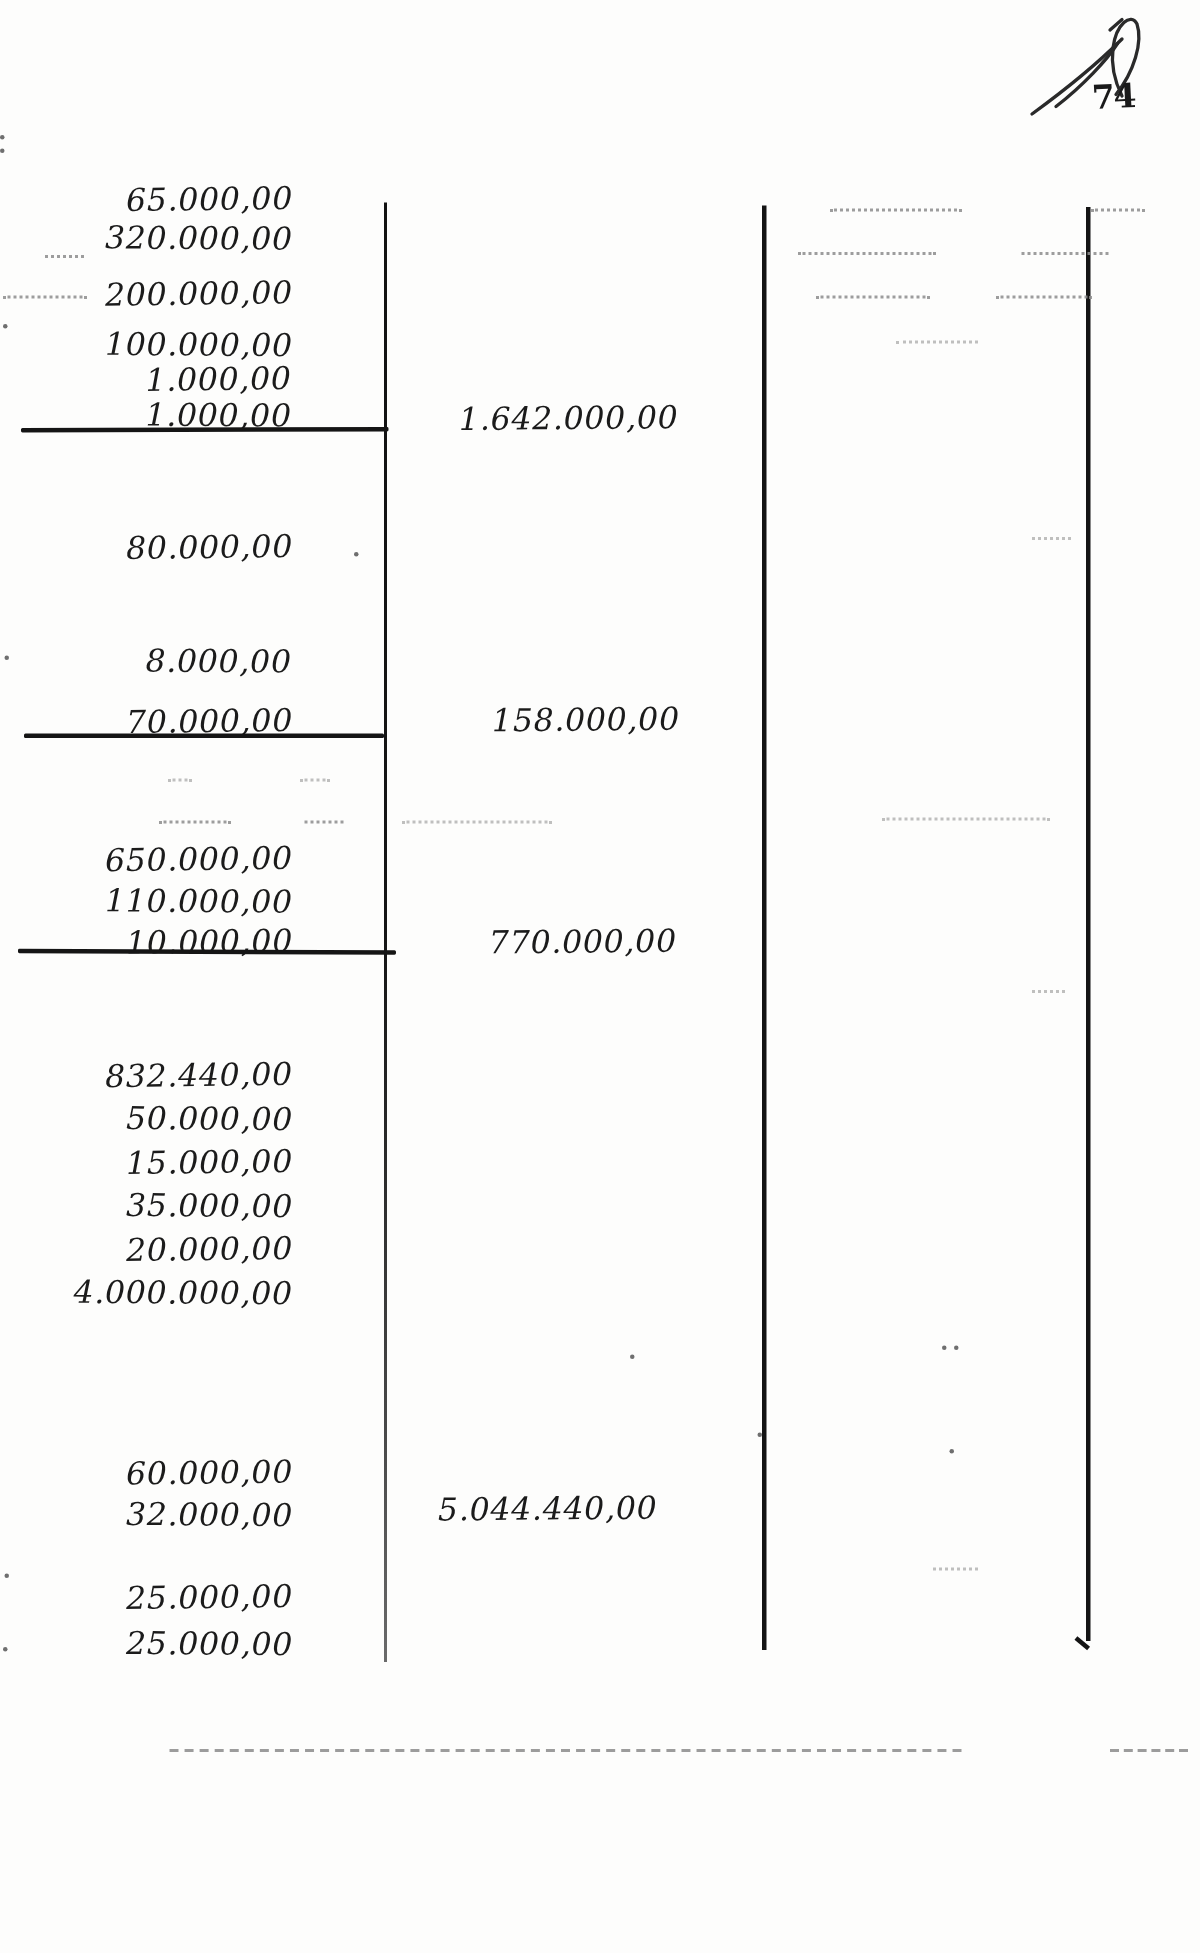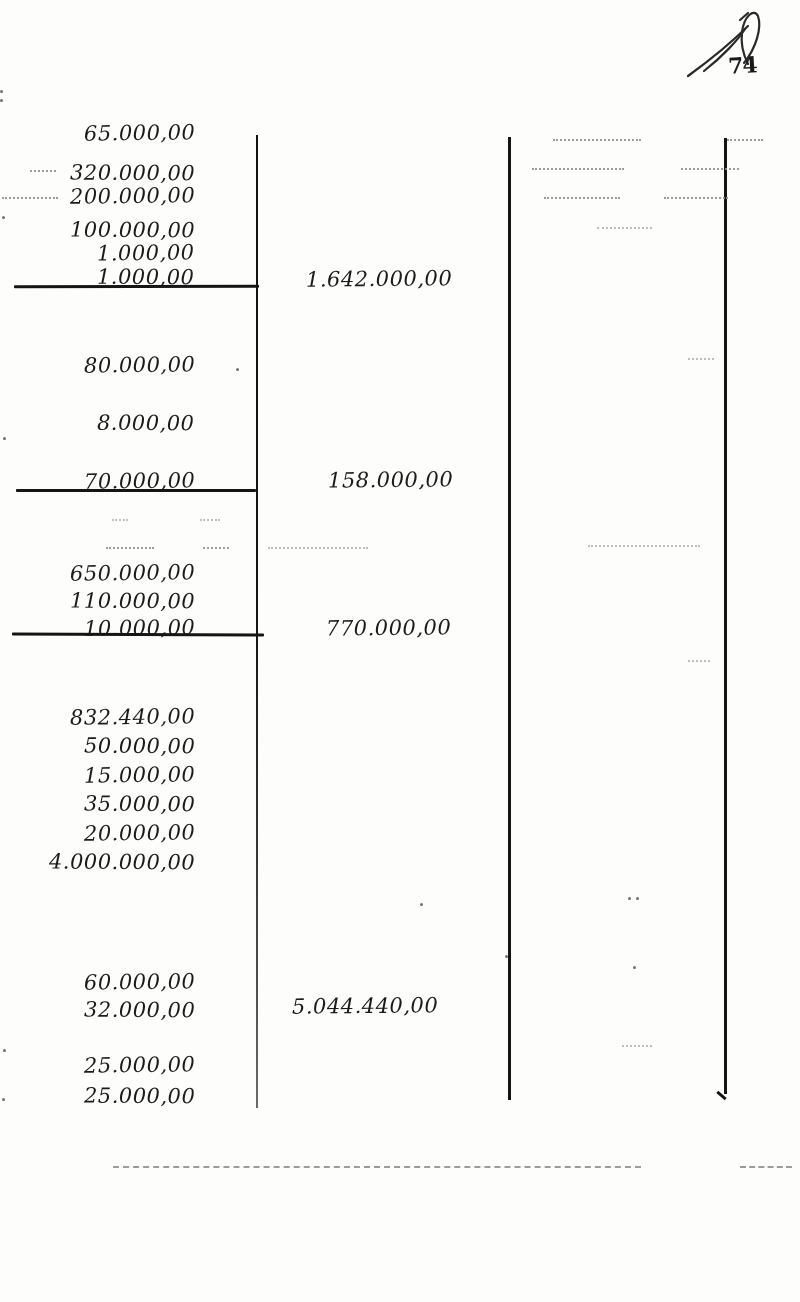--- a/index.html
+++ b/index.html
@@ -60,27 +60,27 @@
     </g>
   </svg>
   <div class="pagenum">74</div>
 
   <div class="vline fade" style="left:256px;top:135px;width:2px;height:973px;"></div>
   <div class="vline" style="left:508px;top:137px;width:3px;height:963px;"></div>
   <div class="vline" style="left:724px;top:138px;width:3px;height:956px;"></div>
   <div class="hook" style="left:716px;top:1094px;width:11px;height:3px;"></div>
 
   <div class="hw entry" style="top:120px;">65.000,00</div>
-  <div class="hw entry alt" style="top:160px;">320.000,00</div>
+  <div class="hw entry alt" style="top:146px;">320.000,00</div>
   <div class="hw entry" style="top:183px;">200.000,00</div>
   <div class="hw entry alt" style="top:217px;">100.000,00</div>
   <div class="hw entry" style="top:240px;">1.000,00</div>
   <div class="hw entry alt" style="top:264px;">1.000,00</div>
   <div class="hw entry" style="top:352px;">80.000,00</div>
-  <div class="hw entry alt" style="top:410px;">8.000,00</div>
+  <div class="hw entry alt" style="top:428px;">8.000,00</div>
   <div class="hw entry" style="top:468px;">70.000,00</div>
   <div class="hw entry" style="top:560px;">650.000,00</div>
   <div class="hw entry alt" style="top:588px;">110.000,00</div>
   <div class="hw entry" style="top:615px;">10.000,00</div>
   <div class="hw entry" style="top:704px;">832.440,00</div>
   <div class="hw entry alt" style="top:733px;margin-left:25px;">50.000,00</div>
   <div class="hw entry" style="top:762px;">15.000,00</div>
   <div class="hw entry alt" style="top:791px;">35.000,00</div>
   <div class="hw entry" style="top:820px;">20.000,00</div>
   <div class="hw entry alt" style="top:849px;">4.000.000,00</div>

